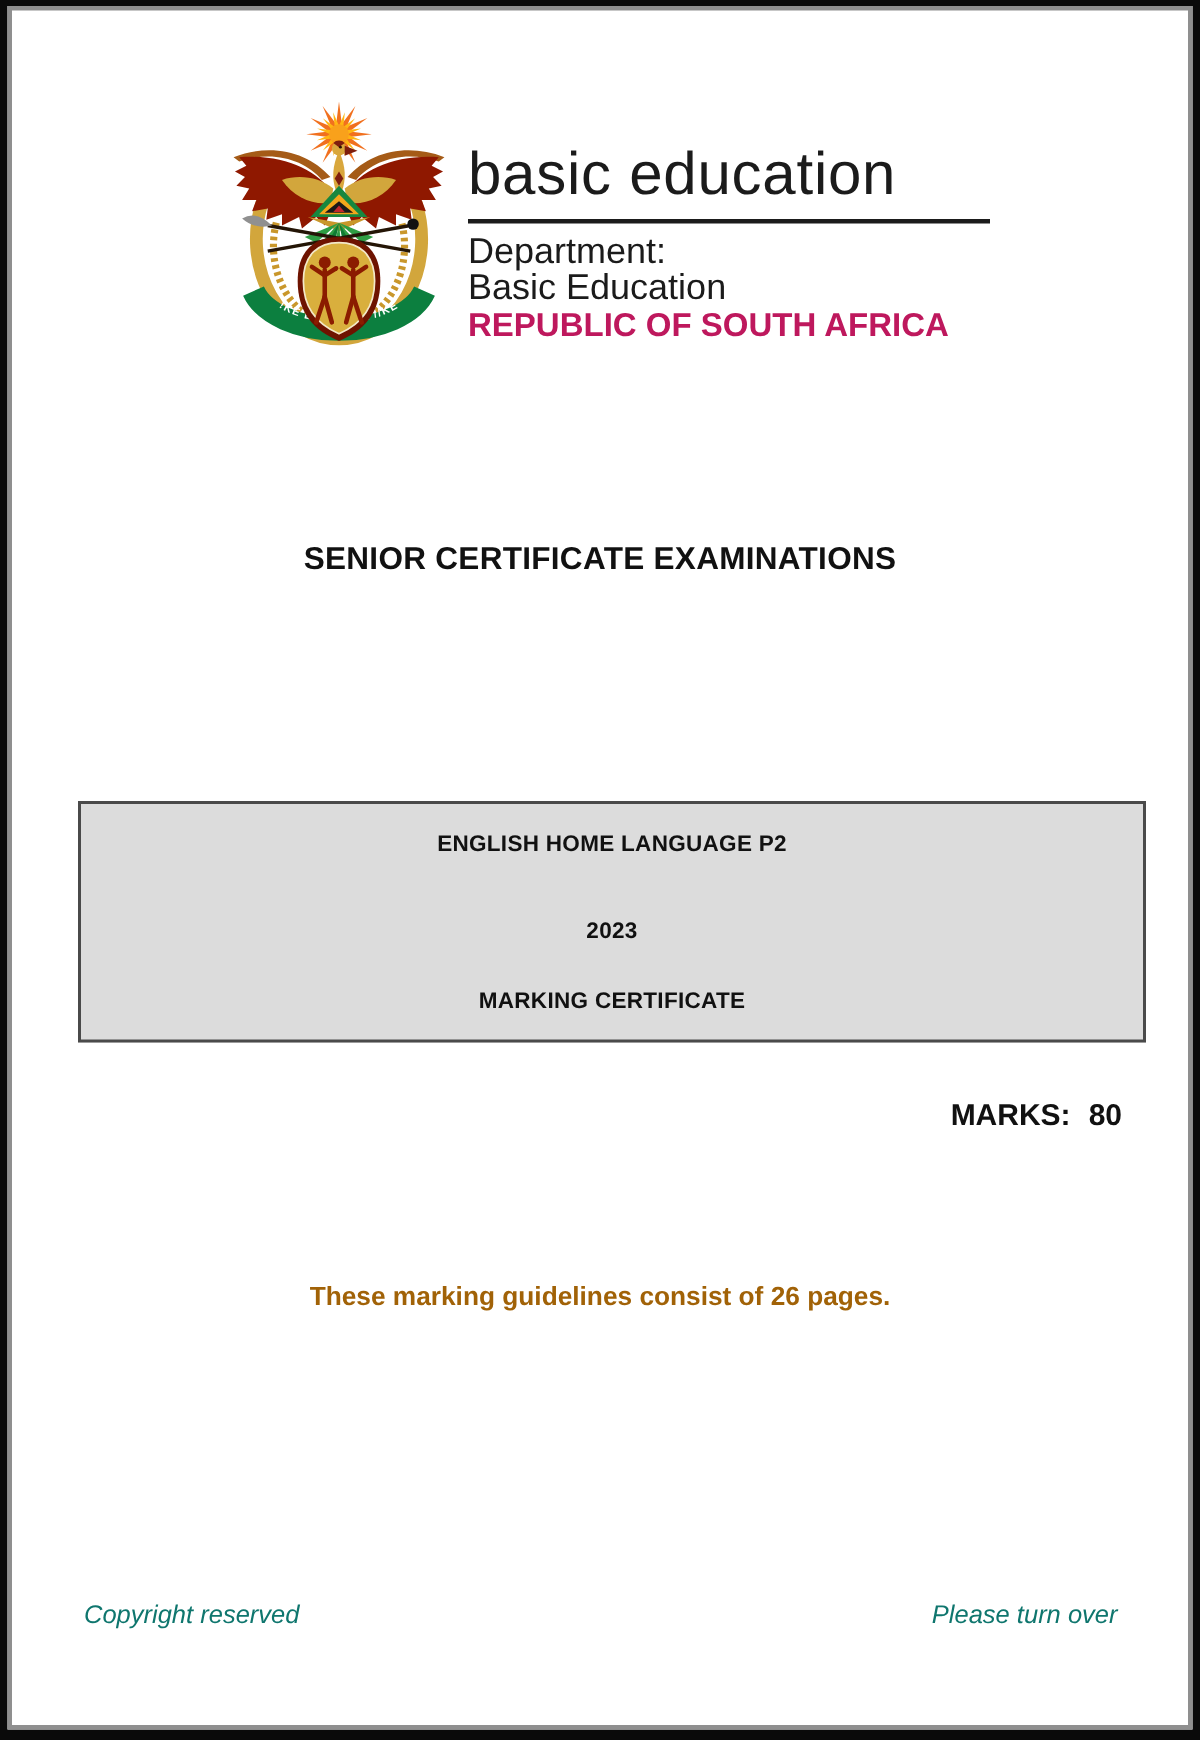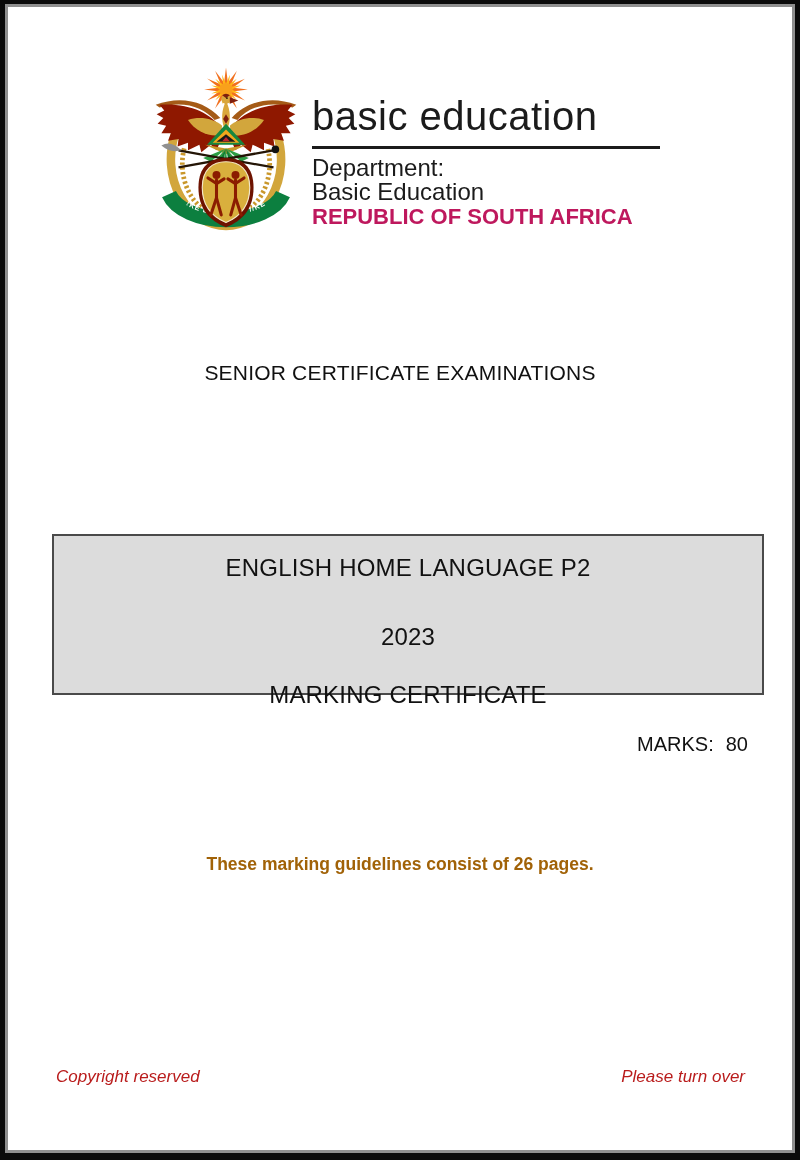--- a/index.html
+++ b/index.html
@@ -35,52 +35,52 @@
   .wordmark-underline {
     border-bottom:3px solid #1b1b1b;
     margin-top:5px; margin-bottom:7px; width:348px;
   }
   .dept-label, .dept-name { font-size:24px; line-height:24px; color:#1b1b1b; }
   .country { font-size:22px; line-height:25px; font-weight:700; color:#be185d; }
 
   
   .exam-titles {
     position:absolute; left:0; top:353px; width:100%;
-    text-align:center; font-weight:400; font-size:21px; line-height:25px;
+    text-align:center; font-weight:700; font-size:21px; line-height:25px;
     color:#111; letter-spacing:0.2px;
   }
 
   
   .subject-box {
     position:absolute; left:44px; top:527px; width:712px; height:161px;
     background:#dcdcdc; border:2px solid #4a4a4a;
     text-align:center; color:#111;
   }
-  .subject-box .line { font-size:24px; font-weight:400; letter-spacing:0.2px; }
+  .subject-box .line { font-size:15px; font-weight:700; letter-spacing:0.2px; }
   .subject-line   { margin-top:18px; }
   .year-line      { margin-top:41px; }
   .doctype-line   { margin-top:30px; }
 
   
   .marks-row {
     position:absolute; right:44px; top:726px;
-    font-size:20px; font-weight:400; color:#111;
+    font-size:20px; font-weight:700; color:#111;
   }
   .marks-row .marks-value { margin-left:12px; }
 
   
   .pages-note {
     position:absolute; left:0; top:847px; width:100%;
     text-align:center; font-size:17.5px; font-weight:700; color:#a16207;
   }
 
   
   .footer-left, .footer-right {
     position:absolute; top:1060px;
-    font-size:17px; font-style:italic; color:#b91c1c;
+    font-size:17px; font-style:italic; color:#0f766e;
   }
   .footer-left  { left:48px; }
   .footer-right { right:47px; }
 </style>
 </head>
 <body>
 
 <div class="page-frame">
   <div class="page-inner">
 

